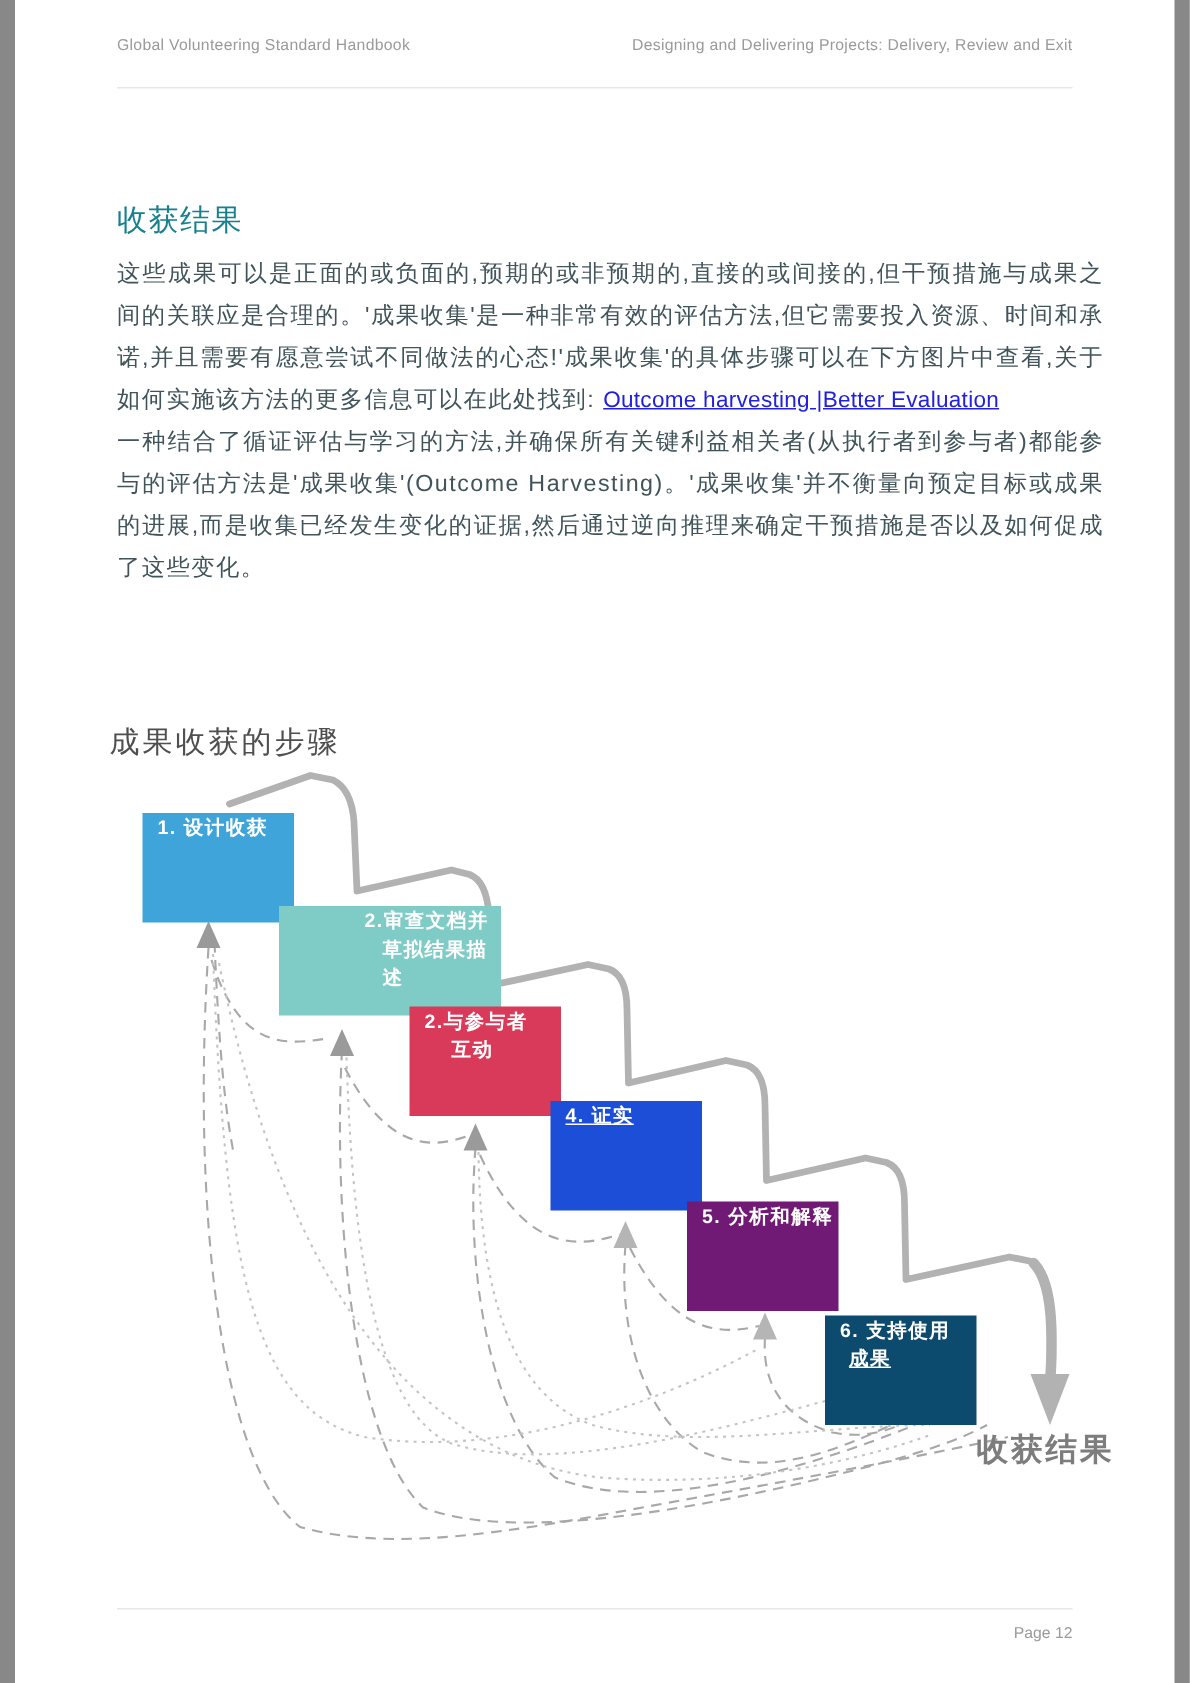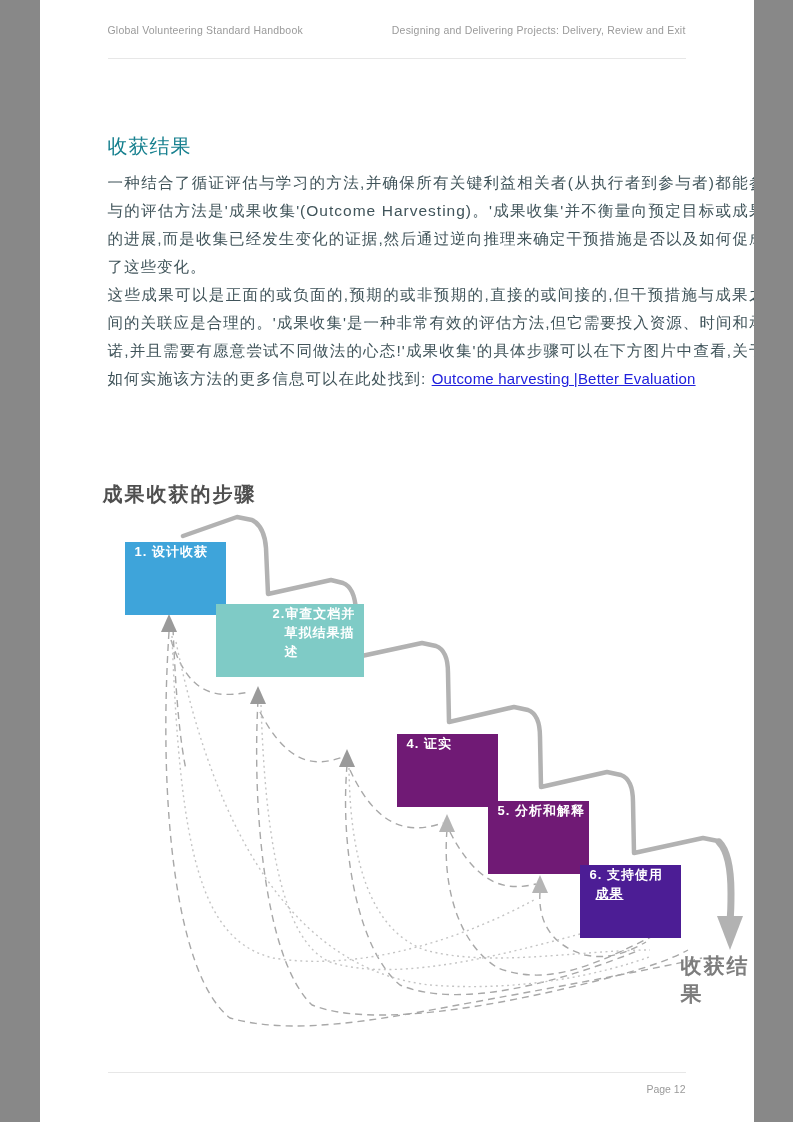--- a/index.html
+++ b/index.html
@@ -1,18 +1,18 @@
 <!DOCTYPE html>
 <html><head>
 <meta charset="utf-8">
 <style>
   html,body{margin:0;padding:0;background:#888;}
   .page{
     position:relative;
-    width:714px;height:1122px;
+    width:773px;height:1122px;
     margin:0 auto;
     background:#ffffff;
     font-family:"Liberation Sans", sans-serif;
     overflow:hidden;
   }
   
   .header{
     position:absolute;left:68px;right:68px;top:24px;
     display:flex;justify-content:space-between;
     font-size:10.5px;color:#9a9a9a;letter-spacing:.2px;
@@ -34,21 +34,21 @@
     margin:0;font-size:15.5px;line-height:28px;color:#40545a;
     letter-spacing:1px;text-align:justify;
   }
   .article a{
     color:#2121dd;text-decoration:underline;letter-spacing:.2px;
     font-size:15px;
   }
   
   .diagram-title{
     position:absolute;left:63px;top:481px;z-index:2;
-    font-size:20px;font-weight:700;color:#4f4f4f;letter-spacing:2px;
+    font-size:20px;font-weight:400;color:#4f4f4f;letter-spacing:2px;
   }
   svg.art{position:absolute;left:0;top:0;z-index:1;pointer-events:none;}
   .step{
     position:absolute;width:101px;height:73px;z-index:3;
     display:flex;align-items:flex-start;
     color:#ffffff;font-weight:700;font-size:13px;line-height:19px;
     letter-spacing:1px;
   }
   .step .txt{padding-left:10px;}
   .step .l2{display:block;margin-left:12px;}
@@ -76,23 +76,23 @@
 <div class="page">
 
   <div class="header">
     <span>Global Volunteering Standard Handbook</span>
     <span>Designing and Delivering Projects: Delivery, Review and Exit</span>
   </div>
   <div class="rule top"></div>
 
   <div class="article">
     <h1 style="color: rgb(23, 128, 143);">收获结果</h1>
-    <p>一种结合了循证评估与学习的方法,并确保所有关键利益相关者(从执行者到参与者)都能参与的评估方法是'成果收集'(Outcome Harvesting)。'成果收集'并不衡量向预定目标或成果的进展,而是收集已经发生变化的证据,然后通过逆向推理来确定干预措施是否以及如何促成了这些变化。</p>
     <p><span>这些成果可以是正面的或负面的,预期的或非预期的,直接的或间接的,但干预措施与成果之间的关联应是合理的。'成果收集'是一种非常有效的评估方法,但它需要投入资源、时间和承诺,并且需要有愿意尝试不同做法的心态!'成果收集'的具体步骤可以在下方图片中查看,关于如何实施该方法的更多信息可以在此处找到:</span>
       <a href="#" style="color: rgb(33, 33, 221);">Outcome harvesting |Better Evaluation</a></p>
+    <p>一种结合了循证评估与学习的方法,并确保所有关键利益相关者(从执行者到参与者)都能参与的评估方法是'成果收集'(Outcome Harvesting)。'成果收集'并不衡量向预定目标或成果的进展,而是收集已经发生变化的证据,然后通过逆向推理来确定干预措施是否以及如何促成了这些变化。</p>
   </div>
 
   <div class="diagram-title">成果收获的步骤</div>
 
   <svg class="art" width="793" height="1122" viewBox="0 0 793 1122">
 
     <path d="M143 536 L197 517 L212 520 C220 524 225 534 226 548 L228 594
          L291 580 L303 583 C311 586 315 596 316 610 L317 657
          L382 643 L396 646 C404 649 408 659 408 673 L409 722
          L474 707 L488 710 C496 713 500 723 500 737 L501 787
@@ -130,27 +130,30 @@
       <polygon points="500,875 492,893 508,893" fill="#b5b5b5"></polygon>
     </g>
   </svg>
 
   <div class="step s1" style="background-color: rgb(62, 164, 218);">
     <div class="txt"><span>1. 设计收获</span><span class="l2"></span></div>
   </div>
   <div class="step s2" style="background-color: rgb(127, 203, 198);">
     <div class="txt"><span>2.审查文档并</span><span class="l2">草拟结果描述</span></div>
   </div>
-  <div class="step s4" style="background-color: #701a75;">
+  <div class="step s3" style="background-color: rgb(217, 58, 89);">
+    <div class="txt"><span>2.与参与者</span><span class="l2">互动</span></div>
+  </div>
+  <div class="step s4" style="background-color: #1d4ed8; text-decoration: underline;">
     <div class="txt"><span>4. 证实</span><span class="l2"></span></div>
   </div>
   <div class="step s5" style="background-color: #701a75;">
     <div class="txt"><span>5. 分析和解释</span><span class="l2"></span></div>
   </div>
-  <div class="step s6" style="background-color: #4c1d95;">
+  <div class="step s6" style="background-color: #0c4a6e; margin-top: 12px;">
     <div class="txt"><span>6. 支持使用</span><span class="l2">成果</span></div>
   </div>
 
   <div class="end-label">收获结果</div>
 
   <div class="rule bottom"></div>
   <div class="page-num">Page 12</div>
 
 </div>
 

